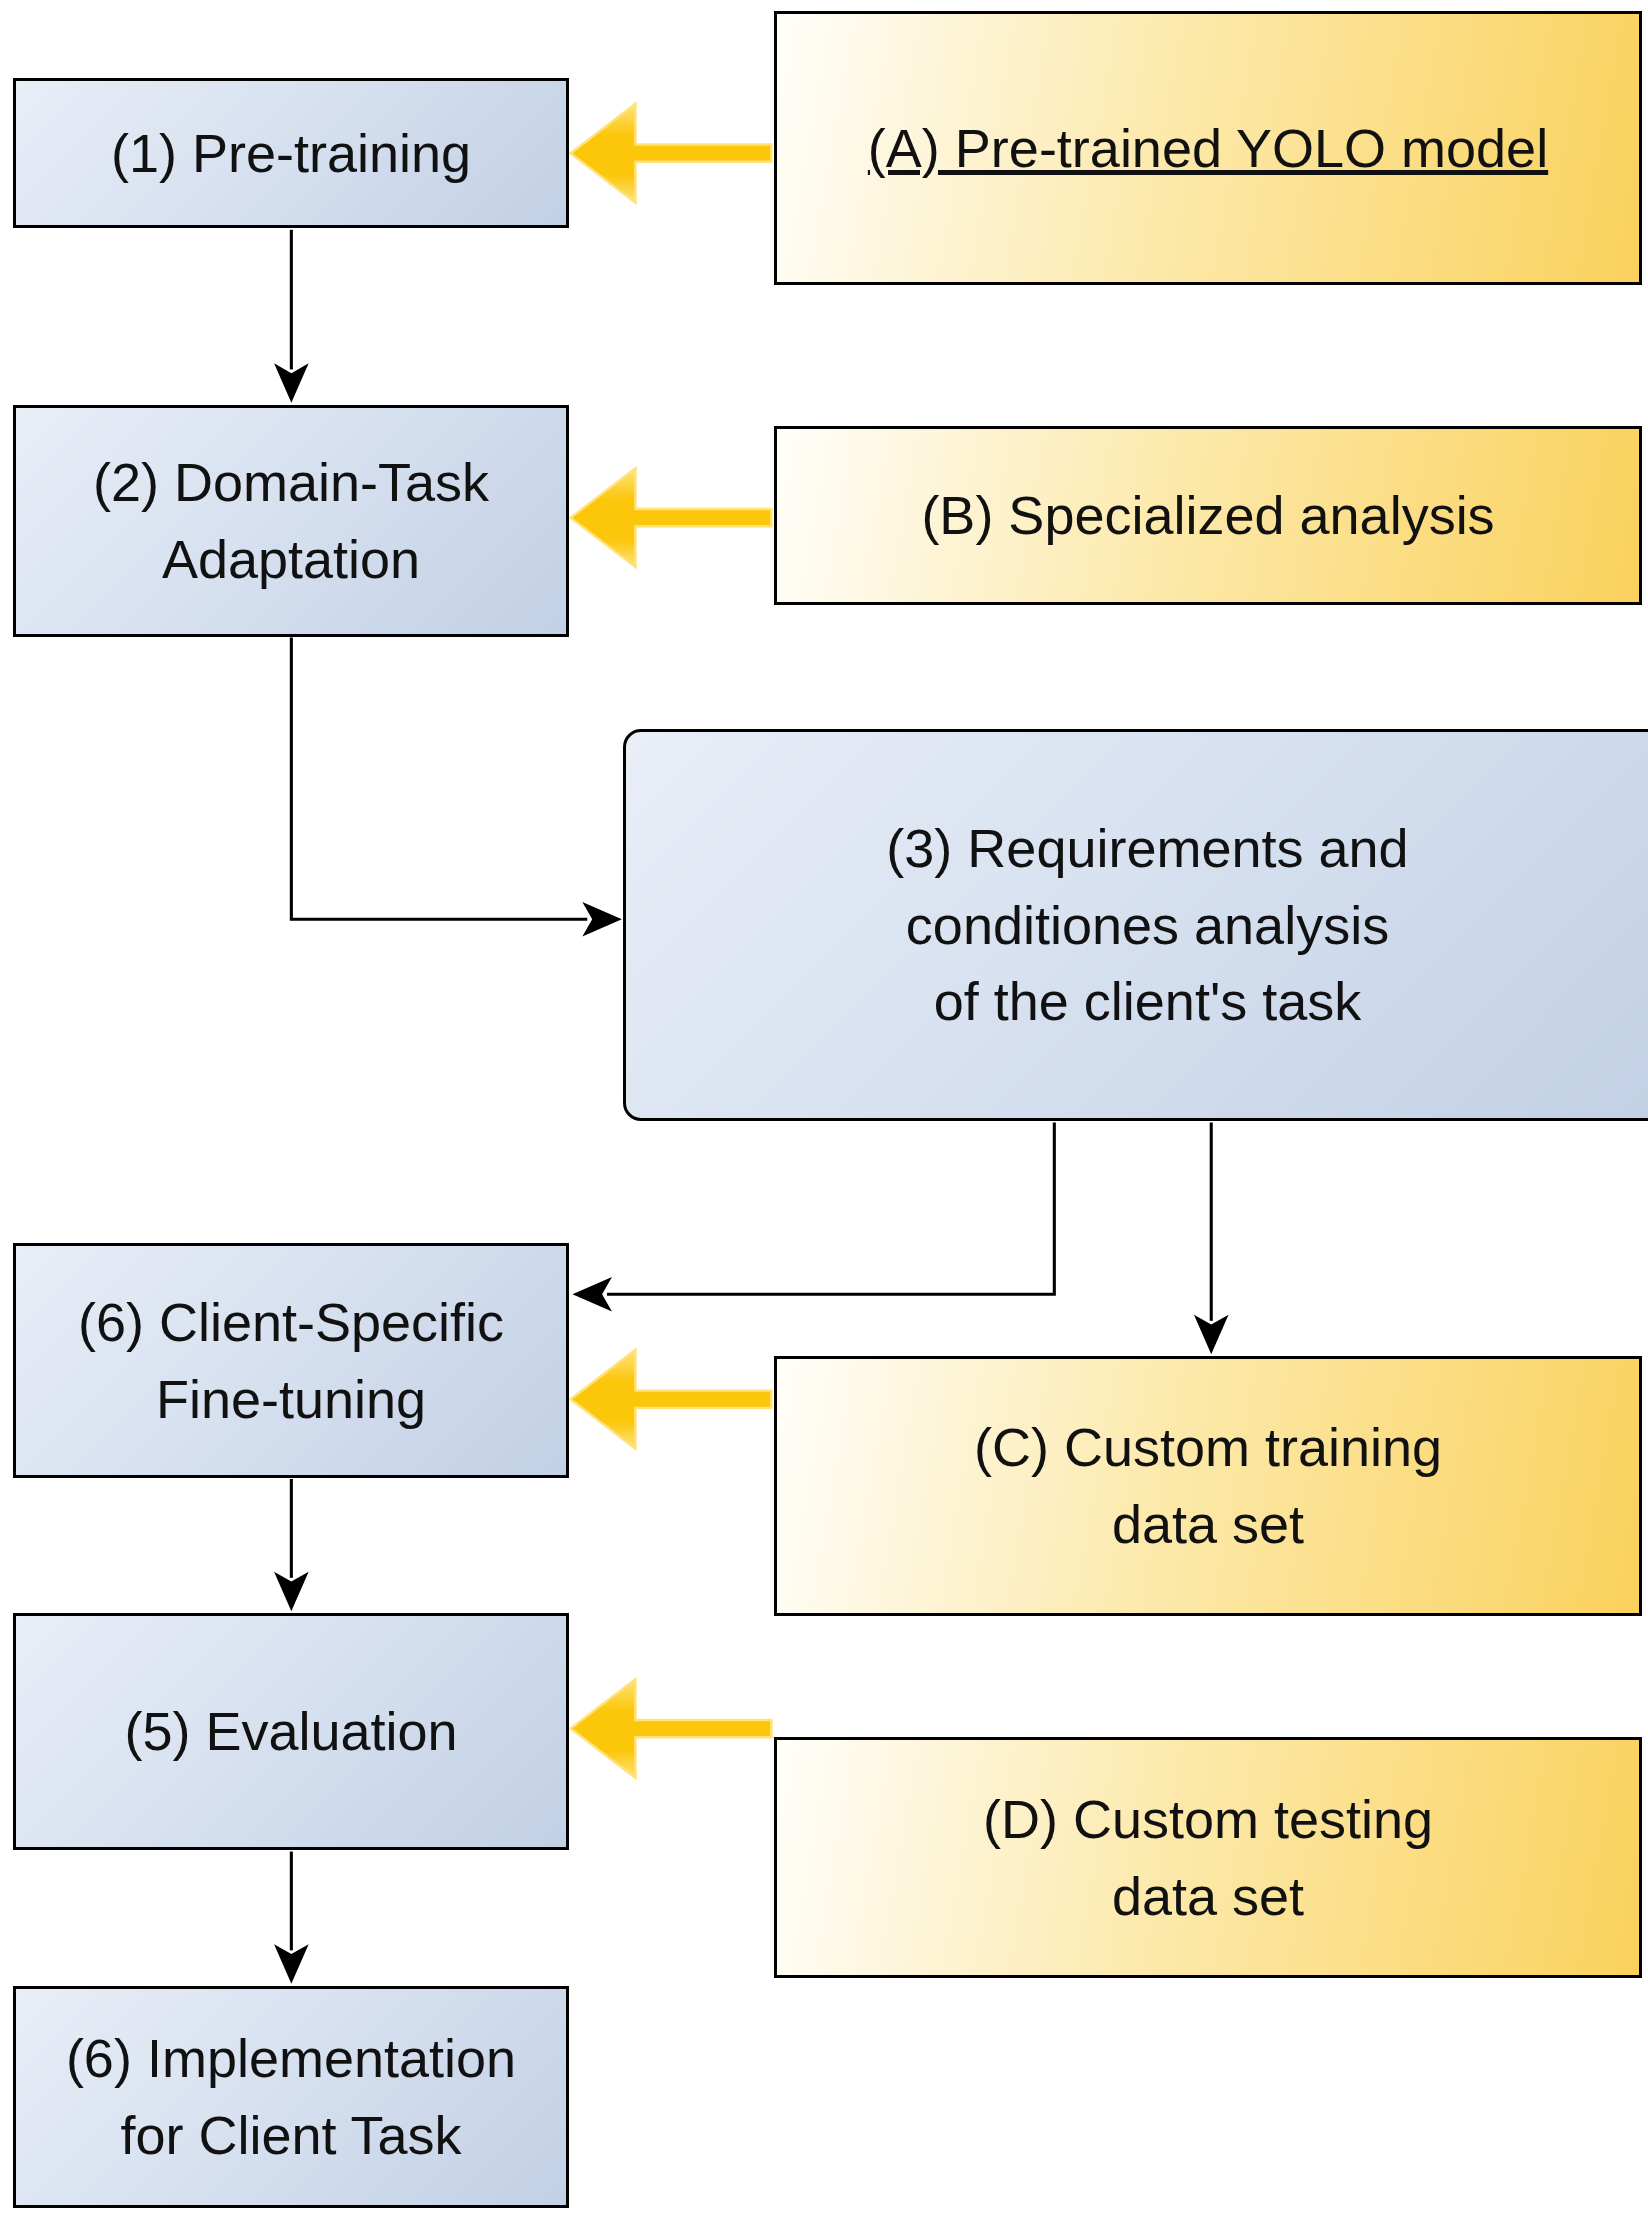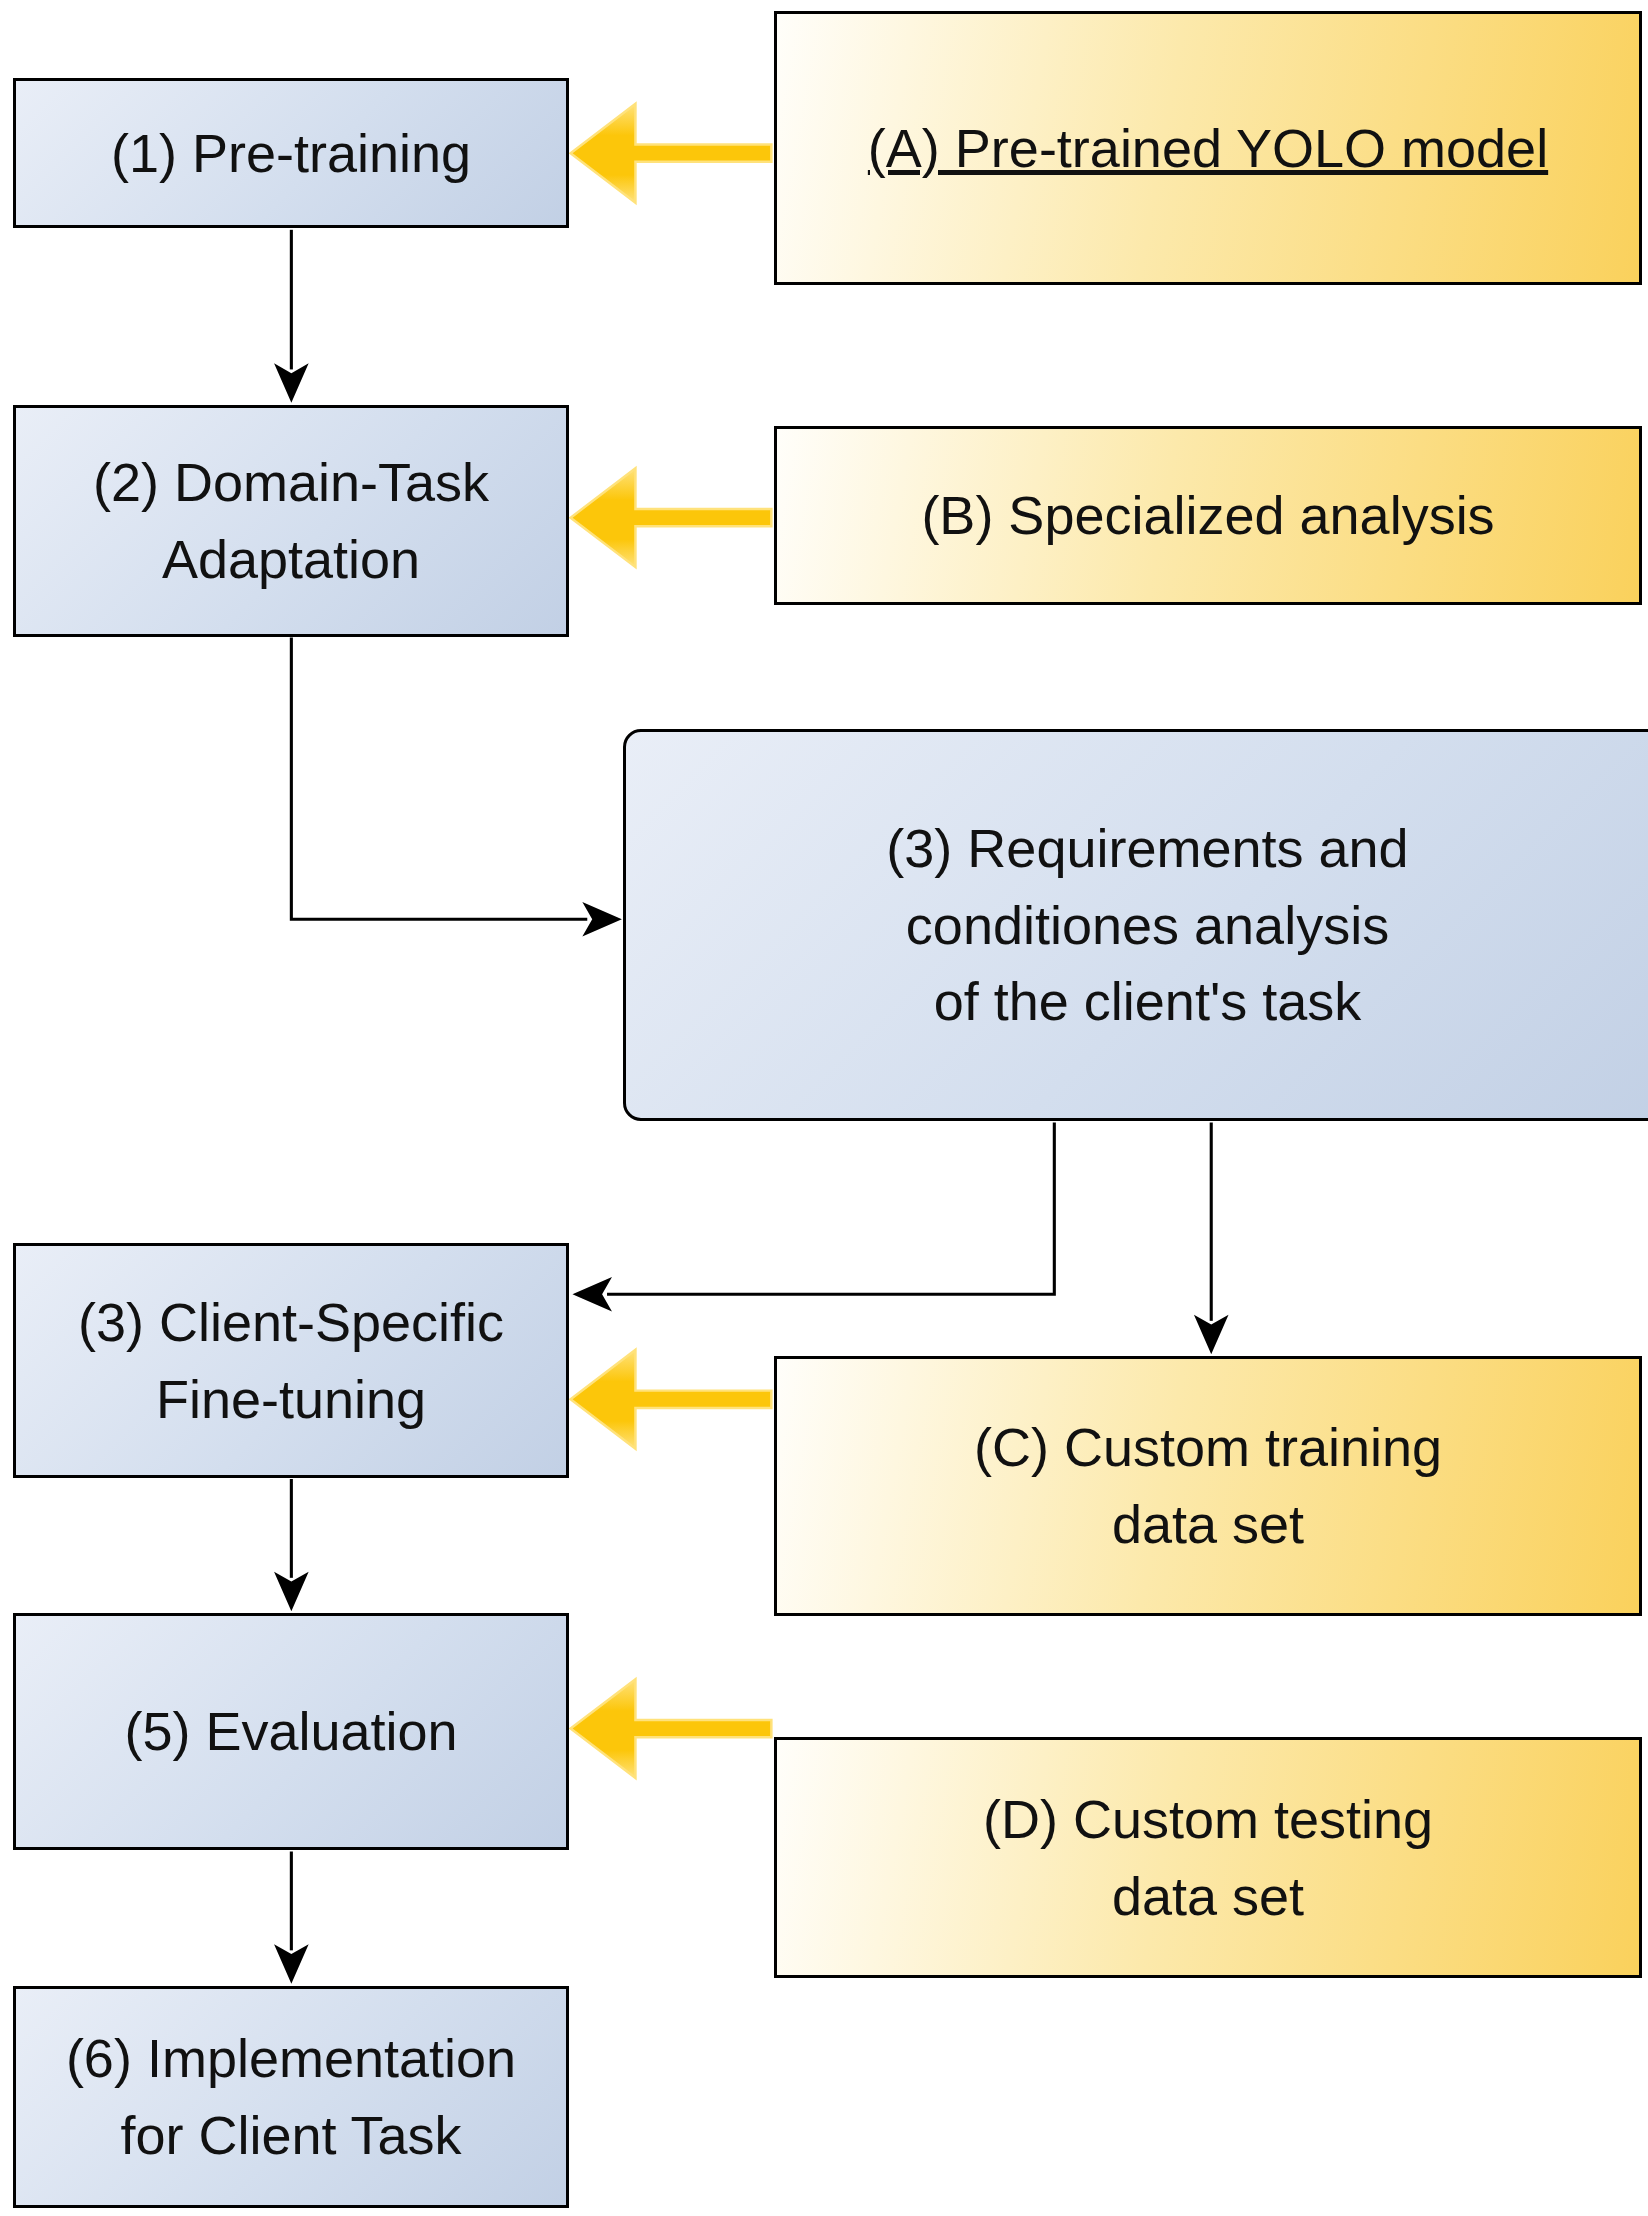--- a/index.html
+++ b/index.html
@@ -130,21 +130,21 @@
   <div class="node node-process" style="left:623px; top:729px; width:1049px; height:392px;border-radius:18px;">
     <div>
         <div>(3) Requirements and</div>
         <div>conditiones analysis</div>
         <div>of the client's task</div>
       </div>
   </div>
 
   <div class="node node-process" style="left:13px; top:1243px; width:556px; height:235px;">
     <div>
-        <div>(3) Client-Specific</div>
+        <div>(6) Client-Specific</div>
         <div>Fine-tuning</div>
       </div>
   </div>
 
   <div class="node node-process" style="left:13px; top:1613px; width:556px; height:237px;">
     <div>
         <div>(5) Evaluation</div>
       </div>
   </div>
 

